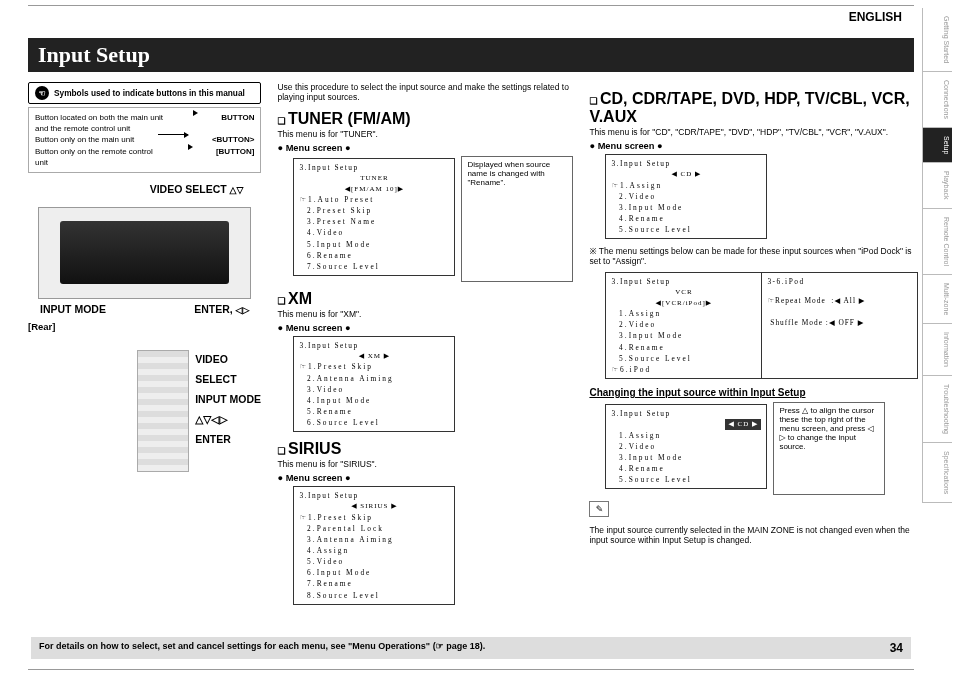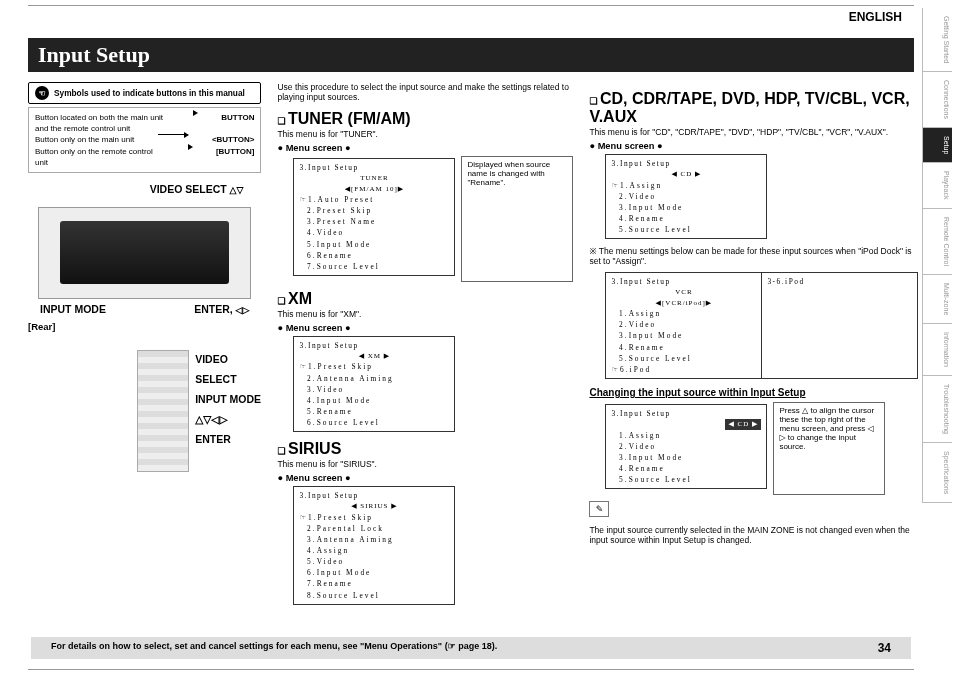--- a/index.html
+++ b/index.html
@@ -35,21 +35,21 @@
 .menu-box .mb-src{text-align:center;letter-spacing:1px;font-size:7px}
 .callout{border:1px solid #666;padding:3px 5px;font-size:8px;width:100px;display:inline-block;vertical-align:top}
 .side-by{display:flex;gap:6px}
 .note{font-size:8.5px;margin:6px 0}
 .note-star:before{content:"※ "}
 .twin-box{display:flex;gap:0;margin-left:16px}
 .twin-box .menu-box{margin:0;width:145px}
 .twin-box .menu-box+.menu-box{border-left:none}
 .change-h{font-weight:bold;font-size:10px;text-decoration:underline;margin:8px 0 4px 0}
 .pencil-box{border:1px solid #777;display:inline-flex;width:18px;height:14px;align-items:center;justify-content:center;margin:6px 0 2px 0}
-.footer{position:absolute;bottom:10px;left:3px;right:3px;background:#ddd;padding:4px 20px;font-size:9px;display:flex;justify-content:space-between;font-weight:bold}
+.footer{position:absolute;bottom:10px;left:3px;right:3px;background:#ddd;padding:4px 8px;font-size:9px;display:flex;justify-content:space-between;font-weight:bold}
 .footer .pg{font-size:12px}
 .side-tabs{position:absolute;top:8px;right:2px;width:30px;display:flex;flex-direction:column;font-size:7px;text-align:center}
 .tab{writing-mode:vertical-rl;padding:8px 2px;border-left:1px solid #bbb;border-bottom:1px solid #bbb;color:#999}
 .tab.active{background:#222;color:#fff}
 </style>
 </head>
 <body>
 
 <div class="english">ENGLISH</div>
 
@@ -188,20 +188,23 @@
 ◀[VCR/iPod]▶</div>
           <div style="white-space:pre">  1.Assign
   2.Video
   3.Input Mode
   4.Rename
   5.Source Level
 ☞6.iPod</div>
         </div>
         <div class="menu-box">
           <div class="mb-title">3-6.iPod</div>
+          <div style="white-space:pre;margin-top:8px;letter-spacing:1px">☞Repeat Mode  :◀ All ▶
+
+ Shuffle Mode :◀ OFF ▶</div>
         </div>
       </div>
 
       <div class="change-h">Changing the input source within Input Setup</div>
       <div class="side-by">
         <div class="menu-box">
           <div class="mb-title">3.Input Setup</div>
           <div class="mb-src" style="background:#333;color:#fff;padding:0 3px;display:inline-block;float:right">◀    CD    ▶</div>
           <div style="clear:both;white-space:pre">  1.Assign
   2.Video

